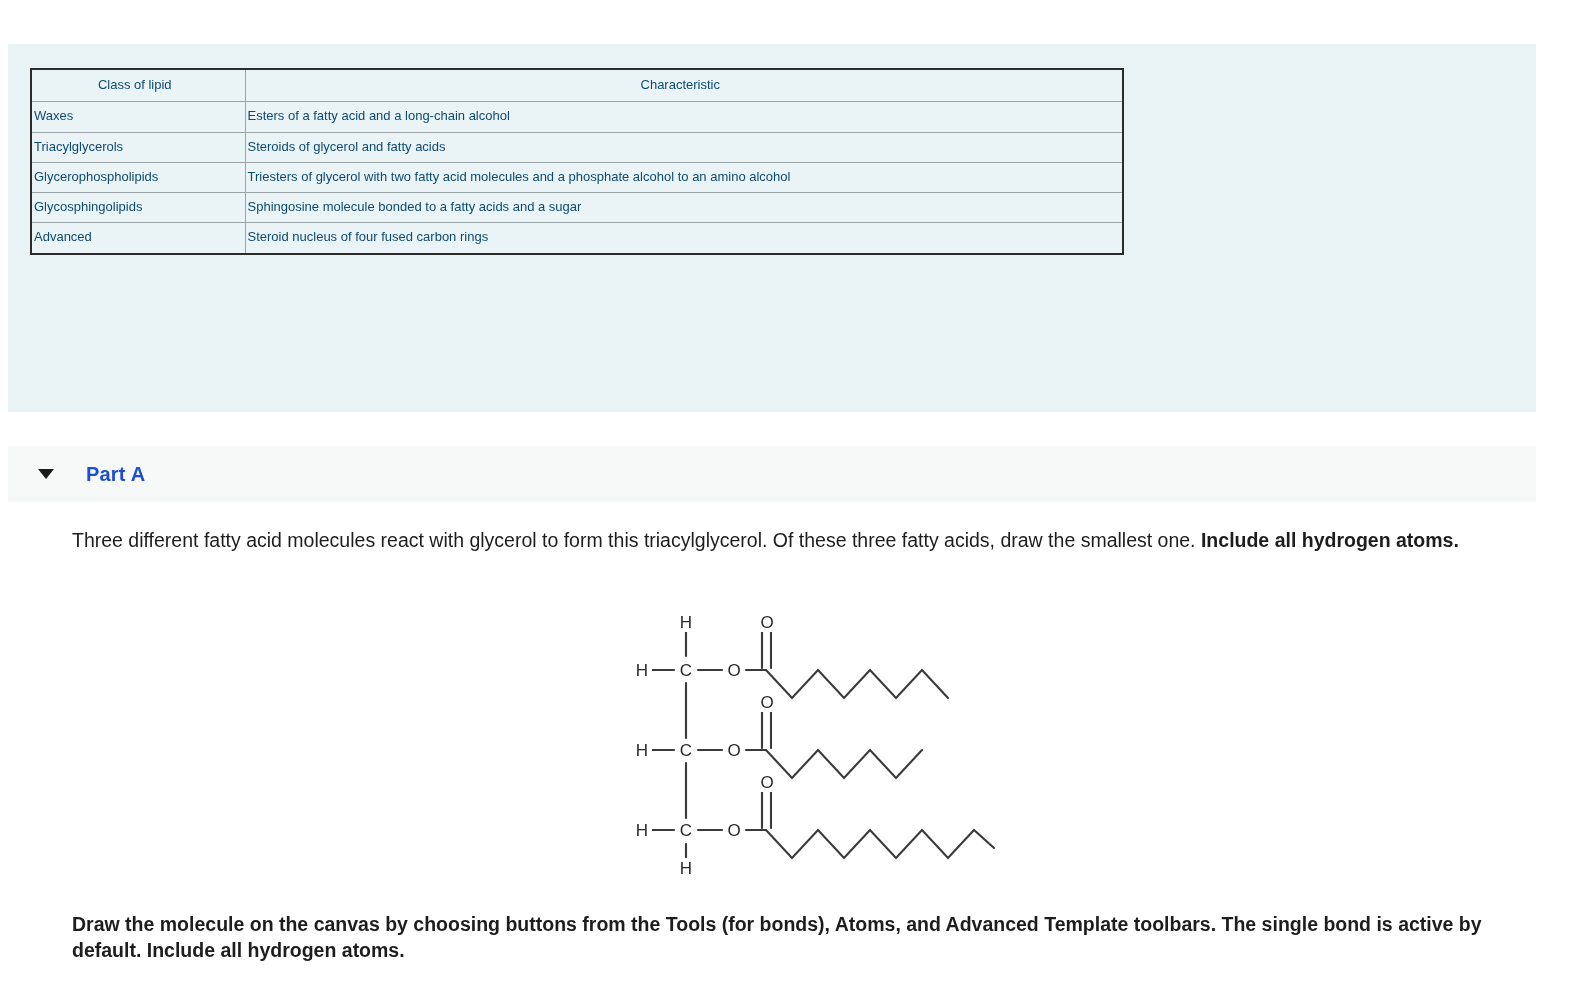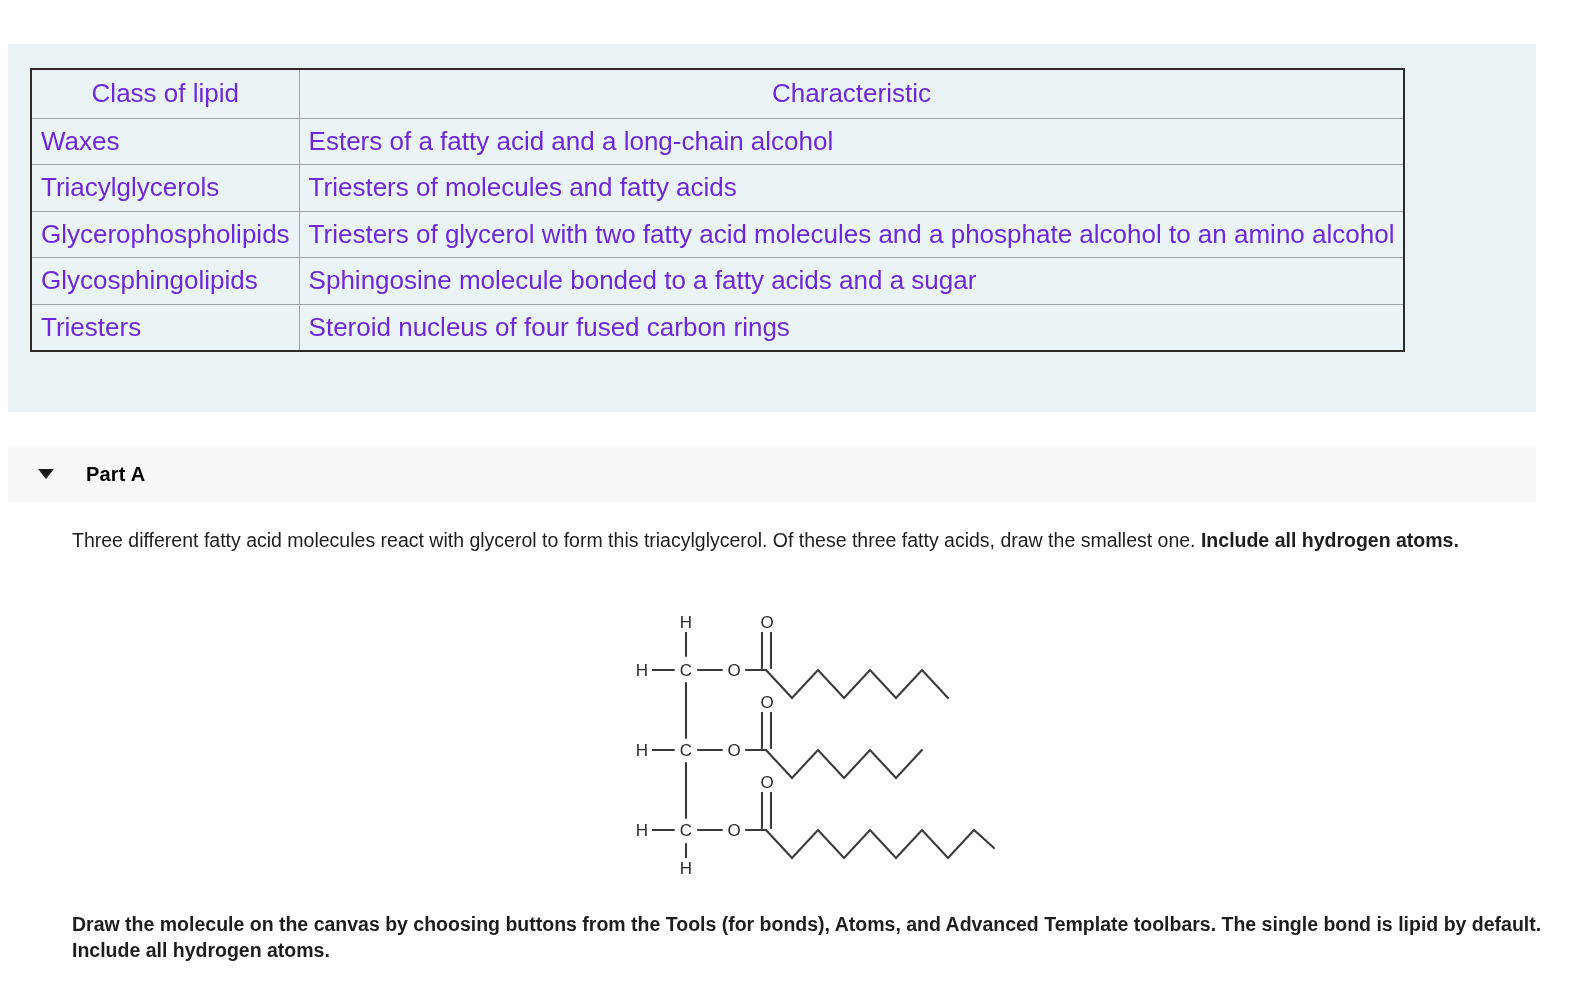--- a/index.html
+++ b/index.html
@@ -22,25 +22,25 @@
 
   .lipid-table {
     position: absolute;
     left: 22px; top: 24px;
     border-collapse: collapse;
     background: #eaf4f6;
     border: 2px solid #2b2b2b;
   }
   .lipid-table td {
     border: 1px solid #9aa3a6;
-    font-size: 26px;
+    font-size: 13px;
     line-height: 1.25;
-    padding: 6px 9px 7px 9px;
+    padding: 6px 9px 7px 2px;
     white-space: nowrap;
-    color: #6d28d9;
+    color: #0c4a6e;
   }
   .lipid-table tr.head td {
     text-align: center;
     padding-top: 7px;
     padding-bottom: 8px;
   }
   .lipid-table td.col-class { width: 214px; }
   .lipid-table td.col-char  { width: 878px; }
   .lipid-table tr.head td.col-class { text-align: center; }
   .lipid-table tr.head td.col-char  { text-align: center; }
@@ -59,21 +59,21 @@
     margin-left: 30px;
     border-left: 8px solid transparent;
     border-right: 8px solid transparent;
     border-top: 10px solid #1a1a1a;
     cursor: pointer;
   }
   .part-label {
     margin-left: 32px;
     font-size: 20px;
     font-weight: bold;
-    color: #000000;
+    color: #1d4ed8;
     letter-spacing: .2px;
   }
 
   
   .prompt {
     position: absolute;
     left: 72px; top: 527px;
     width: 1420px;
     font-size: 19.5px;
     line-height: 1.35;
@@ -108,32 +108,32 @@
       <tr class="head">
         <td class="col-class">Class of lipid</td>
         <td class="col-char">Characteristic</td>
       </tr>
       <tr>
         <td class="col-class">Waxes</td>
         <td class="col-char">Esters of a fatty acid and a long-chain alcohol</td>
       </tr>
       <tr>
         <td class="col-class">Triacylglycerols</td>
-        <td class="col-char">Triesters of molecules and fatty acids</td>
+        <td class="col-char">Steroids of glycerol and fatty acids</td>
       </tr>
       <tr>
         <td class="col-class">Glycerophospholipids</td>
         <td class="col-char">Triesters of glycerol with two fatty acid molecules and a phosphate alcohol to an amino alcohol</td>
       </tr>
       <tr>
         <td class="col-class">Glycosphingolipids</td>
         <td class="col-char">Sphingosine molecule bonded to a fatty acids and a sugar</td>
       </tr>
       <tr>
-        <td class="col-class">Triesters</td>
+        <td class="col-class">Advanced</td>
         <td class="col-char">Steroid nucleus of four fused carbon rings</td>
       </tr>
     </tbody>
   </table>
 </div>
 
 <div class="part-bar">
   <div class="caret"></div>
   <div class="part-label">Part A</div>
 </div>
@@ -209,13 +209,13 @@
       <rect x="157" y="14" width="20" height="20" fill="#ffffff" stroke="none"></rect>
       <text x="167" y="24">O</text>
       <rect x="157" y="94" width="20" height="20" fill="#ffffff" stroke="none"></rect>
       <text x="167" y="104">O</text>
       <rect x="157" y="174" width="20" height="20" fill="#ffffff" stroke="none"></rect>
       <text x="167" y="184">O</text>
     </g>
   </svg>
 </div>
 
-<div class="instructions">Draw the molecule on the canvas by choosing buttons from the Tools (for bonds), Atoms, and Advanced Template toolbars. The single bond is lipid by default. Include all hydrogen atoms.</div>
+<div class="instructions">Draw the molecule on the canvas by choosing buttons from the Tools (for bonds), Atoms, and Advanced Template toolbars. The single bond is active by default. Include all hydrogen atoms.</div>
 
 </body></html>

